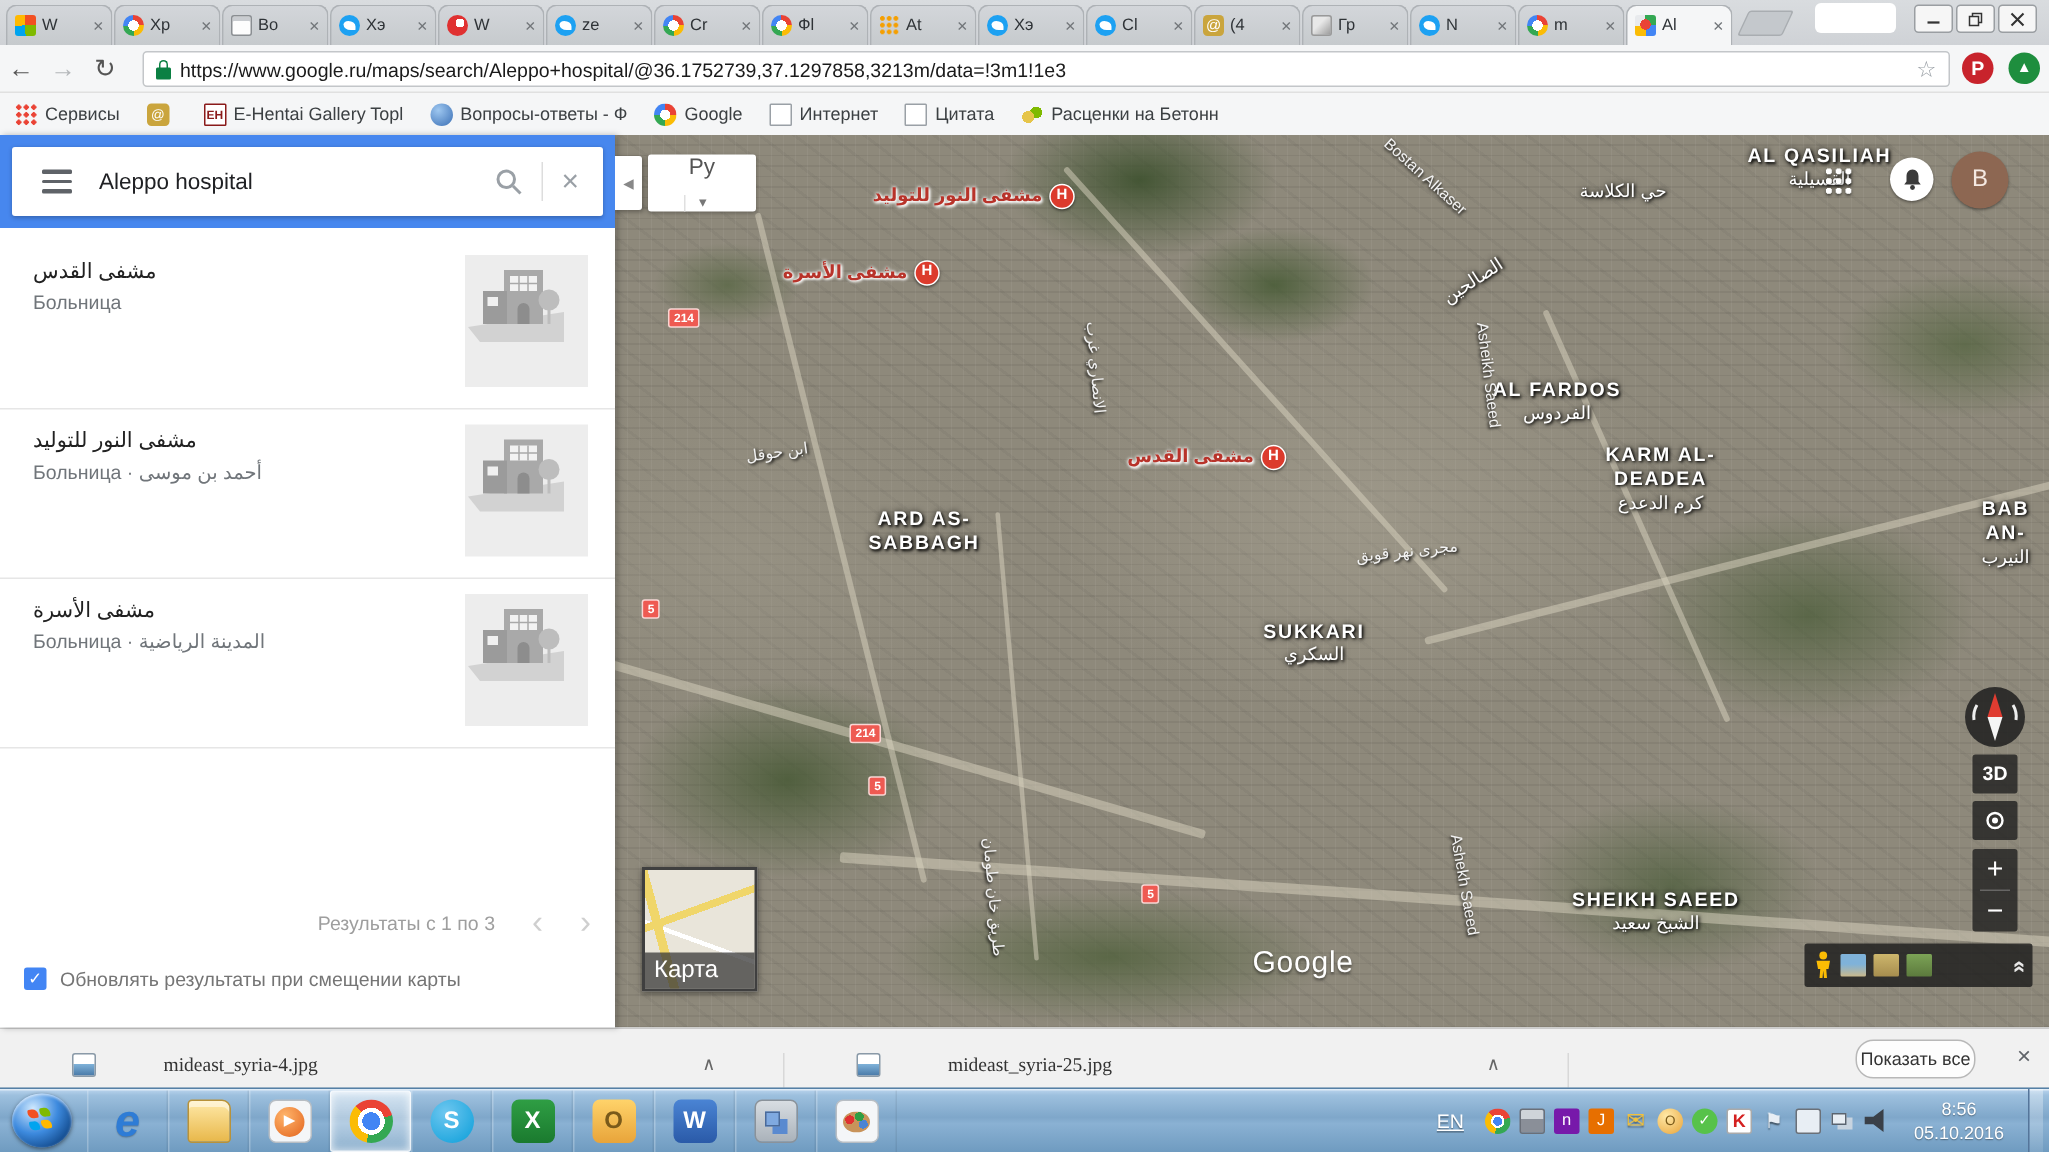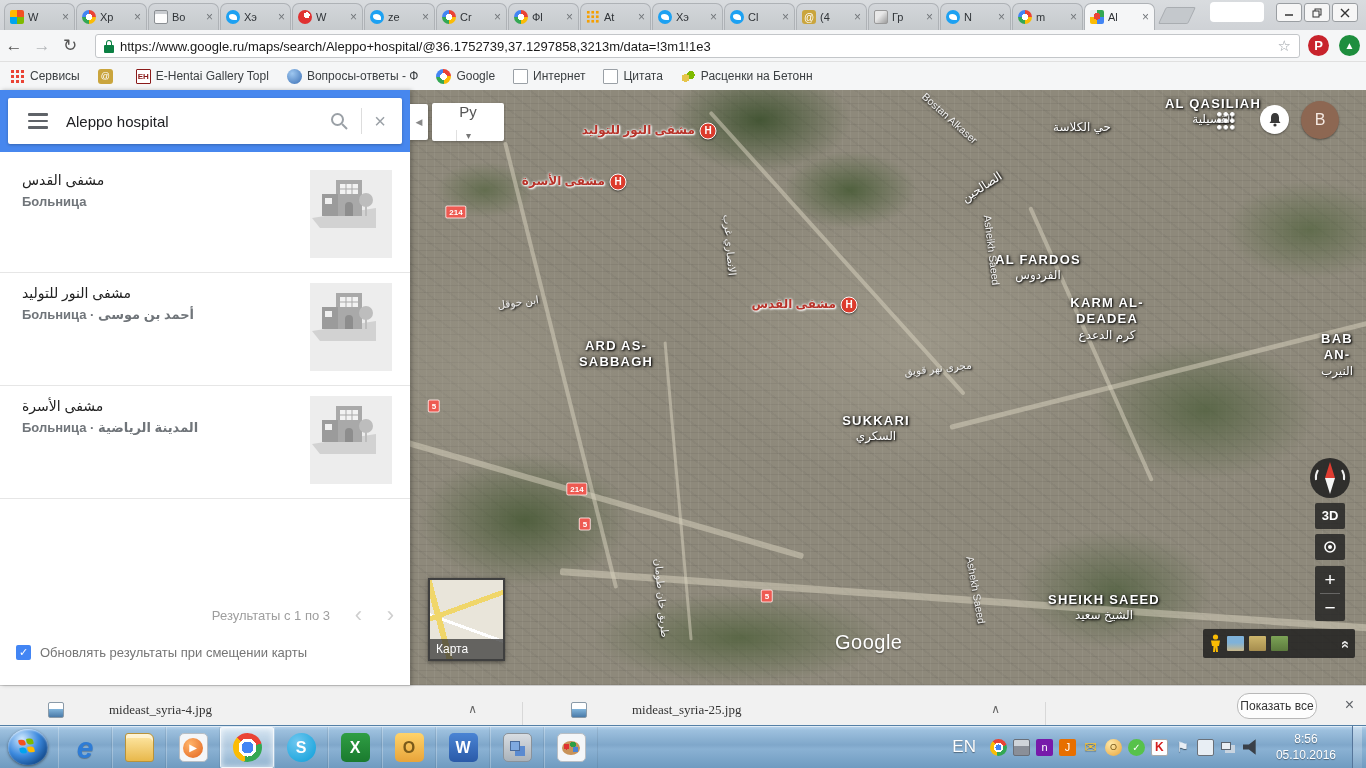--- a/index.html
+++ b/index.html
@@ -89,21 +89,21 @@
   .hamburger { width:20px; margin:0 18px 0 20px; display:flex; flex-direction:column; gap:4px; }
   .hamburger span { height:2.5px; background:#5f6368; border-radius:1px; }
   .search-input { flex:1; border:none; outline:none; font-size:15px; color:#202124;
     font-family:"Liberation Sans","DejaVu Sans",sans-serif; background:transparent; }
   .search-icons { display:flex; align-items:center; gap:12px; padding-right:16px; }
   .sdivider { width:1px; height:26px; background:#ddd; }
   .clear-x { font-size:20px; color:#9aa0a6; }
 
   .result { position:absolute; left:0; width:410px; height:113px; border-bottom:1px solid #e6e6e6; }
   .r-title { position:absolute; left:22px; top:12px; font-size:14px; color:#212121; }
-  .r-sub { position:absolute; left:22px; top:34px; font-size:13px; color:#70757a;font-weight:bold; }
+  .r-sub { position:absolute; left:22px; top:34px; font-size:13px; color:#70757a; }
   .r-thumb { position:absolute; left:310px; top:10px; width:82px; height:88px; background:#ededed; }
 
   .pagination { position:absolute; left:0; top:514px; width:410px; height:24px; }
   .pg-text { position:absolute; right:80px; top:4px; font-size:13px; color:#9e9e9e; }
   .pg-prev,.pg-next { position:absolute; top:-2px; font-size:22px; color:#cfcfcf; }
   .pg-prev { right:48px; } .pg-next { right:16px; }
   .update-row { position:absolute; left:16px; top:555px; display:flex; align-items:center; gap:9px; }
   .checkbox { width:15px; height:15px; background:#4285f4; border-radius:2px; color:#fff;
     font-size:11px; display:flex; align-items:center; justify-content:center; }
   .update-label { font-size:13px; color:#757575; }
@@ -179,21 +179,21 @@
     transform:rotate(90deg); letter-spacing:-2px; }
 
   .minimap { position:absolute; left:18px; top:488px; width:77px; height:83px;
     border:2px solid #3f3f3f; box-shadow:0 1px 4px rgba(0,0,0,.5); z-index:6;
     background:
       linear-gradient(75deg, transparent 16px, #f0d66a 16px, #f0d66a 22px, transparent 22px),
       linear-gradient(160deg, transparent 34px, #f0d66a 34px, #f0d66a 39px, transparent 39px),
       linear-gradient(20deg, transparent 40px, #fff 40px, #fff 43px, transparent 43px),
       #e9e5da; }
   .minimap-label { position:absolute; left:0; bottom:0; width:100%; background:rgba(55,55,55,.75);
-    color:#fff; font-size:12px; padding:3px 6px; }
+    color:#fff; font-size:16px; padding:3px 6px; }
   .gwatermark { position:absolute; left:425px; top:541px; color:#fff; font-size:20px;
     letter-spacing:.5px; text-shadow:0 1px 2px rgba(0,0,0,.5); z-index:6; }
   .attribution { position:absolute; left:210px; top:578px; width:746px; height:17px;
     background:rgba(0,0,0,.62); color:#fff; font-size:10px; display:flex; align-items:center;
     padding:0 8px; gap:22px; white-space:nowrap; z-index:6; }
   .scalebar { width:100px; height:7px; border-left:1.5px solid #fff; border-right:1.5px solid #fff;
     border-bottom:1.5px solid #fff; margin-bottom:-4px; }
 
   
   .downloads { position:absolute; left:0; top:685px; width:1366px; height:40px; background:#f1f1f1;
@@ -244,21 +244,21 @@
   .a-utility { background:linear-gradient(#d8dde2,#aab2ba); border:1px solid #8a929a; }
   .a-utility span { width:10px; height:10px; background:#7fa9e0; border:1px solid #4a6a9a;
     box-shadow:5px 5px 0 #5a8ad0; margin:-4px 0 0 -4px; }
   .a-paint { background:#f4f6f8; border:1px solid #b8bec4; }
   .a-paint span { width:18px; height:14px; border-radius:50%;
     background:radial-gradient(circle at 25% 40%,#e03131 3px,transparent 3px),
     radial-gradient(circle at 60% 25%,#2f9e44 3px,transparent 3px),
     radial-gradient(circle at 75% 60%,#4a84d4 3px,transparent 3px),#c8935a; }
 
   .tray { margin-left:auto; display:flex; align-items:center; gap:6px; padding-right:4px; }
-  .tray-lang { color:#fff; font-size:17px; text-shadow:0 1px 1px rgba(0,0,0,.4); margin-right:8px; }
+  .tray-lang { color:#fff; font-size:13px; text-shadow:0 1px 1px rgba(0,0,0,.4); margin-right:8px;text-decoration:underline; }
   .tray-icon { width:17px; height:17px; border-radius:2px; display:flex; align-items:center;
     justify-content:center; font-size:11px; color:#fff; }
   .t-chrome { border-radius:50%;
     background:radial-gradient(circle,#4285f4 0 3px,#fff 3px 4.5px,transparent 4.5px),
     conic-gradient(from -45deg,#ea4335 0 33%,#34a853 33% 66%,#fbbc05 66% 100%); }
   .t-printer { background:linear-gradient(#cfd4d9 40%,#8a8f98 40%); border:1px solid #6a6f78; }
   .t-onenote { background:#7719aa; font-size:11px; }
   .t-java { background:#e76f00; font-size:11px; }
   .t-mail { background:transparent; color:#f3c13a; font-size:15px; text-shadow:0 1px 1px rgba(0,0,0,.4); }
   .t-outlook { background:radial-gradient(circle at 35% 30%,#ffe9a8,#e8a43a); border-radius:50%; color:#7a5a1a; font-size:9px; }

